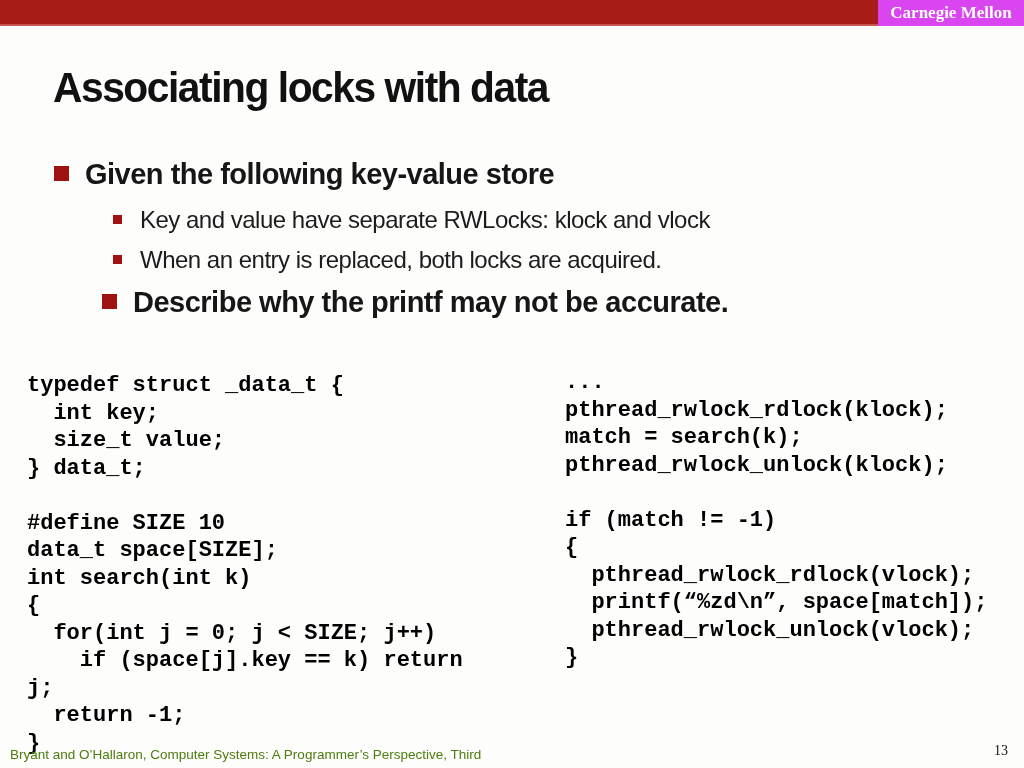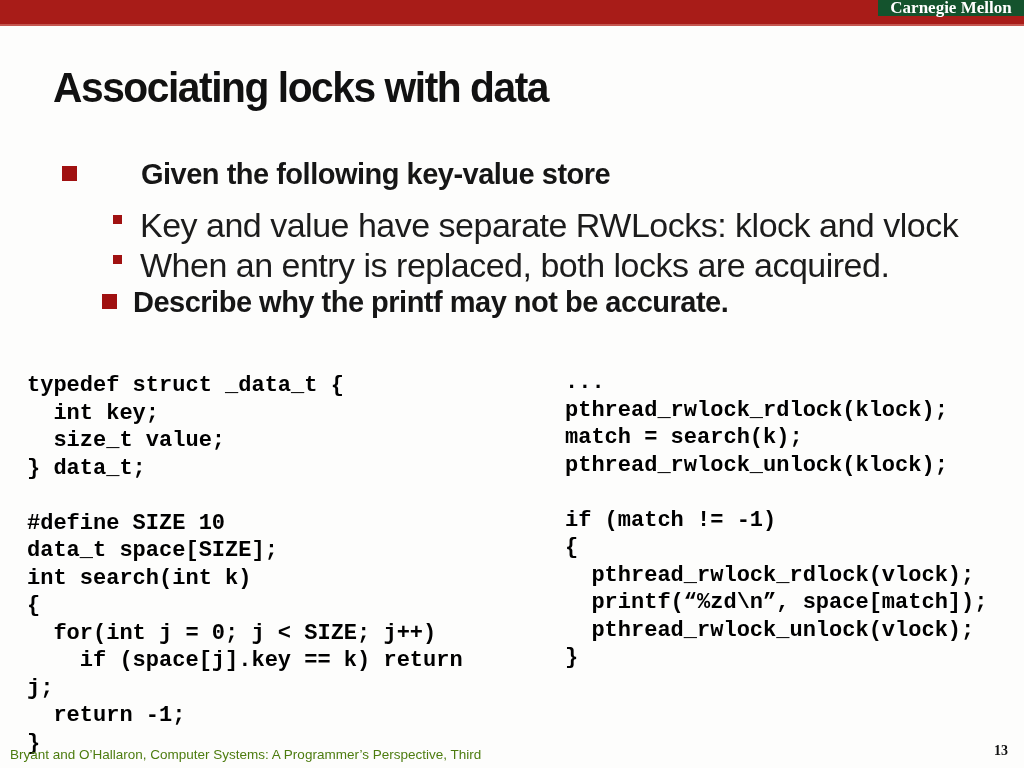--- a/index.html
+++ b/index.html
@@ -12,22 +12,22 @@
     overflow: hidden;
   }
   .topbar {
     position: absolute; left: 0; top: 0;
     width: 1024px; height: 26px;
     background: #a81c18;
     border-bottom: 2px solid #c4564f;
   }
   .brandbox {
     position: absolute; right: 0; top: 0;
-    width: 146px; height: 16px;
-    background: #14532d;
+    width: 146px; height: 26px;
+    background: #d946ef;
     display: flex; align-items: center; justify-content: center;
   }
   .brandbox span {
     font-family: "Liberation Serif", serif;
     font-weight: bold;
     font-size: 17px;
     color: #ffffff;
     white-space: nowrap;
   }
   .slide-title {
@@ -40,43 +40,43 @@
   .bullet-row { position: absolute; display: flex; align-items: flex-start; white-space: nowrap; }
   .b1-marker {
     width: 15px; height: 15px; background: #a01111;
     margin-top: 8px; margin-right: 16px; flex: 0 0 auto;
   }
   .b2-marker {
     width: 9px; height: 9px; background: #a01111;
     margin-top: 9px; margin-right: 18px; flex: 0 0 auto;
   }
   .b1-text { font-size: 29px; font-weight: bold; color: #161616; letter-spacing: -0.5px; }
-  .b2-text { font-size: 34px; font-weight: normal; color: #1c1c1c; letter-spacing: -0.5px; }
-  .row-b1a { left: 62px; top: 158px; gap: 48px; }
+  .b2-text { font-size: 24px; font-weight: normal; color: #1c1c1c; letter-spacing: -0.5px; }
+  .row-b1a { left: 54px; top: 158px; }
   .row-b2a { left: 113px; top: 206px; }
   .row-b2b { left: 113px; top: 246px; text-align: center; }
   .row-b1b { left: 62px; top: 286px; margin-left: 40px; }
   .code {
     position: absolute;
     font-family: "Liberation Mono", "DejaVu Sans Mono", monospace;
     font-weight: bold;
     font-size: 22px;
     line-height: 27.5px;
     color: #000000;
     white-space: pre;
   }
   .code-left  { left: 27px;  top: 372px; }
   .code-right { left: 565px; top: 369px; }
   .footer-citation {
     position: absolute; left: 10px; top: 747px;
     font-size: 13.5px; color: #4d7c0f; white-space: nowrap;
   }
   .page-number {
     position: absolute; right: 16px; top: 743px;
-    font-size: 14px; font-weight: bold; color: #111111;
+    font-size: 14px; font-weight: normal; color: #111111;
     font-family: "Liberation Serif", serif;
   }
 </style>
 </head>
 <body>
 
 <div class="topbar">
   <div class="brandbox">
     <span>Carnegie Mellon</span>
   </div>

